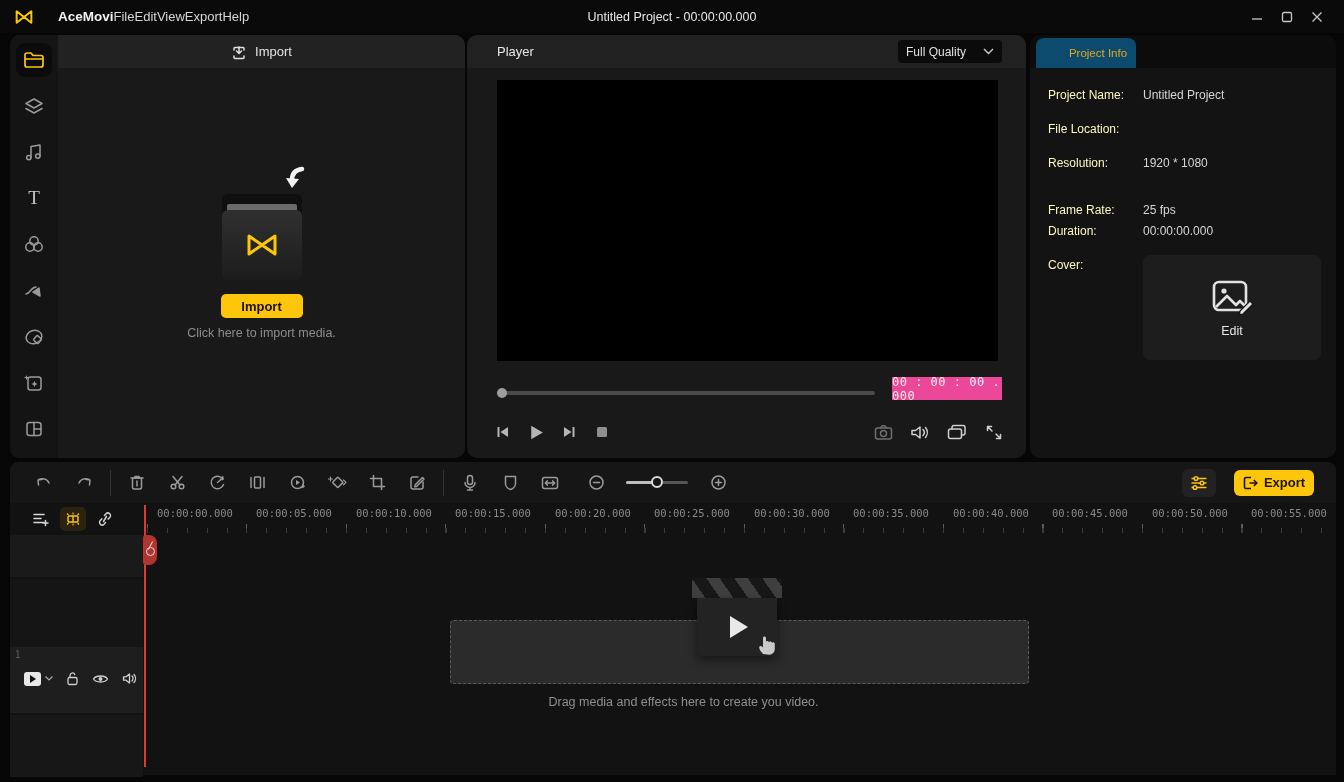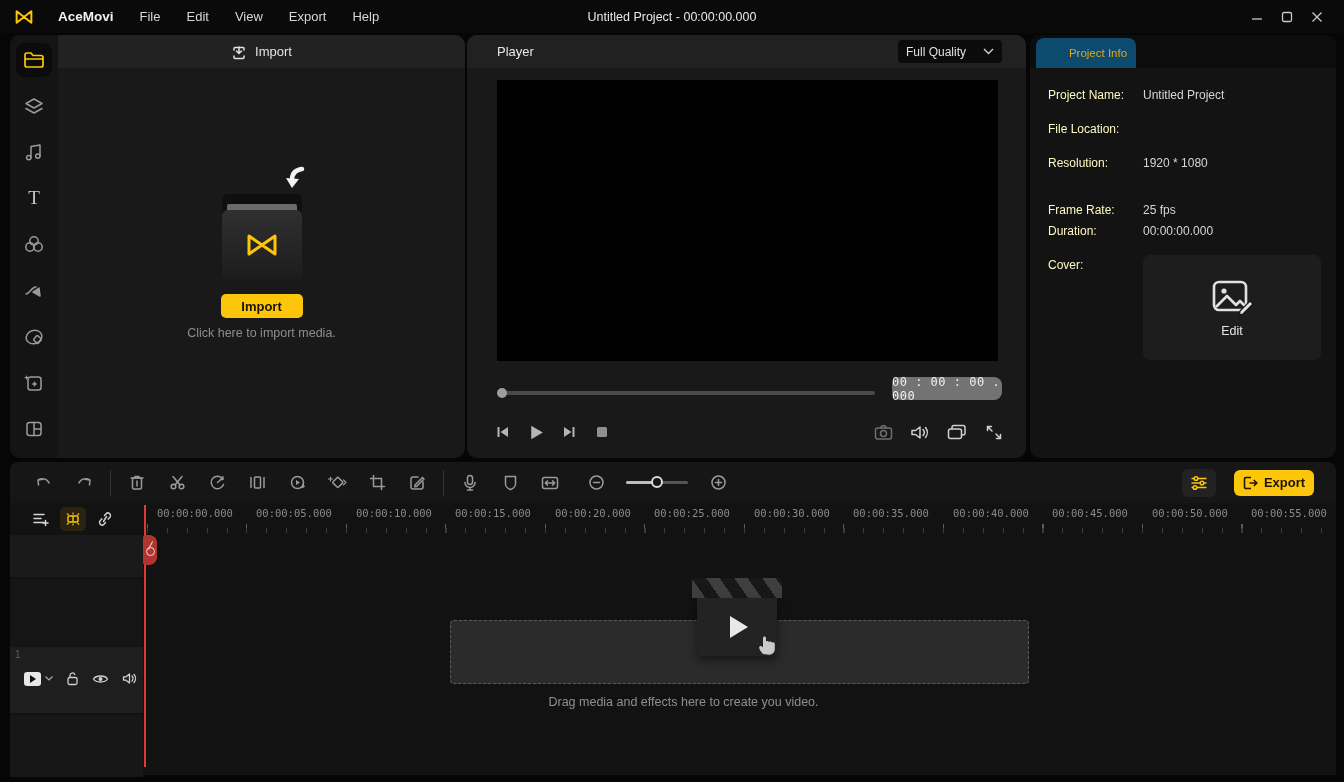--- a/index.html
+++ b/index.html
@@ -6,21 +6,21 @@
   #app{position:relative;width:1344px;height:782px;background:#060606;overflow:hidden;
        font-family:"Liberation Sans",sans-serif;color:#ddd;-webkit-font-smoothing:antialiased;}
   .abs{position:absolute;}
   svg{display:block;}
   .ic{stroke:#9a9a9a;fill:none;stroke-width:1.5;stroke-linecap:round;stroke-linejoin:round;}
 
   
   #titlebar{left:0;top:0;width:1344px;height:33px;background:#0a0a0a;display:flex;align-items:center;}
   #logo{margin-left:14px;display:flex;align-items:center;}
   #app-name{font-weight:bold;font-size:13.5px;color:#f2f2f2;margin-left:24px;}
-  .menu-item{font-size:13px;color:#d6d6d6;margin-left:26px;cursor:default;}
+  .menu-item{font-size:13px;color:#d6d6d6;cursor:default;}
   #win-title{position:absolute;left:0;right:0;text-align:center;font-size:12.5px;color:#e8e8e8;pointer-events:none;}
   .winbtn{width:30px;height:33px;display:flex;align-items:center;justify-content:center;}
   #win-controls{position:absolute;right:12px;top:0;display:flex;}
 
   
   #left-panel{left:10px;top:35px;width:455px;height:423px;background:#191919;border-radius:10px;}
   #side-rail{position:absolute;left:0;top:0;width:48px;height:423px;background:#141414;border-radius:10px 0 0 10px;
              display:flex;flex-direction:column;align-items:center;padding-top:8px;box-sizing:border-box;}
   .rail-item{width:36px;height:36px;margin-bottom:12px;display:flex;align-items:center;justify-content:center;border-radius:9px;}
   .rail-item.active{background:#0b0b0b;}
@@ -43,21 +43,21 @@
   #player-hdr{position:absolute;left:0;top:0;right:0;height:33px;background:#212121;border-radius:10px 10px 0 0;
               display:flex;align-items:center;}
   #player-title{margin-left:30px;font-size:13px;color:#e8e8e8;}
   #quality-dd{position:absolute;right:24px;top:5px;width:104px;height:23px;background:#0b0b0b;border-radius:4px;
               display:flex;align-items:center;justify-content:space-between;padding:0 8px;box-sizing:border-box;}
   #quality-dd span{font-size:12px;color:#e0e0e0;}
   #video-frame{position:absolute;left:30px;top:45px;width:501px;height:281px;background:#000;}
   #seek-row{position:absolute;left:30px;top:346px;right:24px;height:24px;display:flex;align-items:center;}
   #seek-track{position:relative;width:378px;height:4px;background:#4a4a4a;border-radius:2px;}
   #seek-thumb{position:absolute;left:0;top:-3px;width:10px;height:10px;background:#9d9d9d;border-radius:50%;}
-  #timecode{position:absolute;right:0;top:-4px;width:110px;height:23px;background:#737373;border-radius:8px;color:#f0f0f0;
+  #timecode{position:absolute;right:0;top:-4px;width:110px;height:23px;background:#ec4899;border-radius:0;color:#f0f0f0;
             font-size:12px;font-family:"DejaVu Sans Mono",monospace;display:flex;align-items:center;justify-content:center;letter-spacing:.5px;}
   #transport{position:absolute;left:24px;top:385px;display:flex;align-items:center;gap:9px;}
   .tbtn{width:24px;height:24px;display:flex;align-items:center;justify-content:center;}
   #player-tools{position:absolute;right:20px;top:385px;display:flex;align-items:center;gap:13px;}
 
   
   #info-panel{left:1030px;top:35px;width:306px;height:423px;background:#131313;border-radius:10px;}
   #info-tabs{position:absolute;left:0;top:0;right:0;height:33px;background:#0c0c0c;border-radius:10px 10px 0 0;}
   #info-tab{position:absolute;left:6px;top:3px;width:76px;height:30px;background:#0c4a6e;border-radius:8px 8px 0 0;
             display:flex;align-items:center;justify-content:center;font-size:11.5px;color:#e3a71e;padding-left:24px;}

